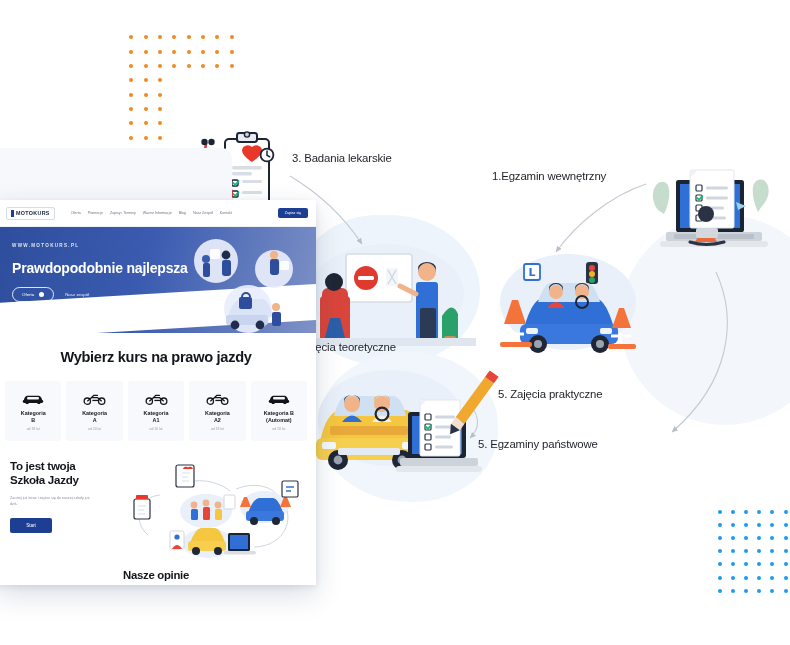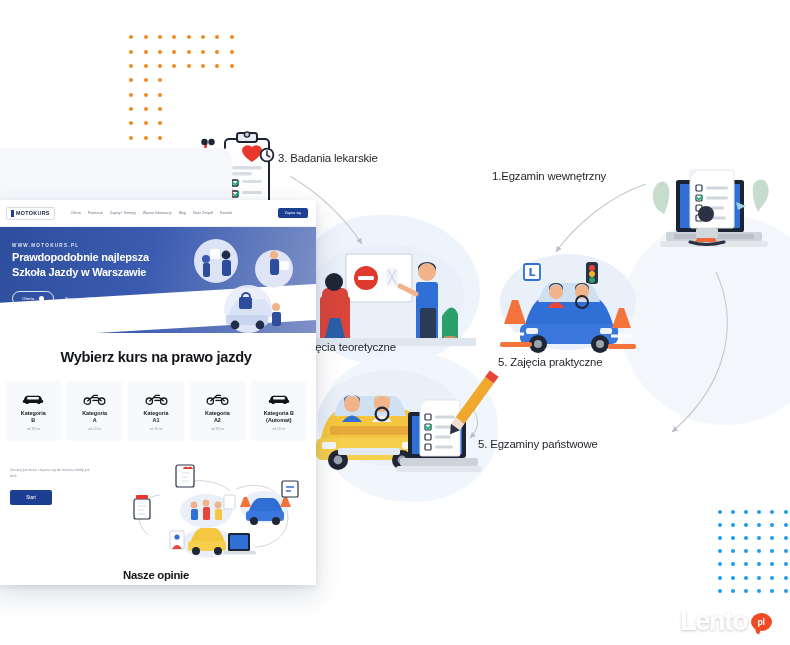--- a/index.html
+++ b/index.html
@@ -58,21 +58,21 @@
     position:relative;height:106px;overflow:hidden;
     background:linear-gradient(105deg,#2e4d9c 0%,#3a5bb0 46%,#7f92c7 100%);
   }
   .hero-cut{
     position:absolute;left:0;bottom:-6px;width:340px;height:36px;background:#fff;
     transform:rotate(-3.4deg);transform-origin:left bottom;
   }
   .hero-inner{position:relative;padding:16px 0 0 16px;z-index:2;}
   .hero-url{font-size:4.6px;letter-spacing:1.3px;color:#dfe5f5;font-weight:700;}
   .hero-h1{
-    margin-top:2px;color:#fff;font-size:11px;font-weight:700;
+    margin-top:13px;color:#fff;font-size:14px;font-weight:700;
     line-height:15px;letter-spacing:-.2px;
   }
   .hero-btns{display:flex;align-items:center;gap:11px;margin-top:11px;}
   .hero-btn{
     border:1px solid rgba(255,255,255,.85);border-radius:20px;
     color:#fff;font-size:4.4px;padding:4px 9px;display:flex;align-items:center;gap:5px;
   }
   .hero-dot{width:5px;height:5px;border-radius:50%;background:#fff;}
   .hero-link{color:#e7ebf7;font-size:4.4px;}
   .hero-art{position:absolute;right:6px;top:8px;width:128px;height:98px;z-index:2;}
@@ -102,24 +102,24 @@
   .mock-h3{
     text-align:center;font-size:11.4px;font-weight:700;color:#13161c;
     margin-top:6px;letter-spacing:-.3px;
   }
 
   
   .step-label{
     position:absolute;font-size:11.4px;color:#1d2027;white-space:nowrap;
     letter-spacing:-.15px;
   }
-  .lbl3{left:278px;top:152px;}
+  .lbl3{left:292px;top:152px;}
   .lbl6{left:492px;top:170px;}
   .lbl4{left:300px;top:341px;}
-  .lbl5{left:498px;top:356px;}
+  .lbl5{left:498px;top:388px;}
   .lbl7{left:478px;top:438px;}
 
   
   .ill{position:absolute;}
   .ill-med{left:196px;top:130px;width:90px;height:86px;}
   .ill-lap{left:640px;top:158px;width:140px;height:112px;}
   .ill-theory{left:300px;top:238px;width:176px;height:110px;}
   .ill-car{left:494px;top:246px;width:150px;height:112px;}
   .ill-pract{left:312px;top:356px;width:196px;height:140px;}
 
@@ -460,21 +460,20 @@
           <span class="nav-link">Kontakt</span>
         </div>
       <div class="nav-cta">Zapisz się</div>
     </div>
 
     <div class="hero">
       <div class="hero-inner">
         <div class="hero-url">WWW.MOTOKURS.PL</div>
         <div class="hero-h1">
           <div>Prawdopodobnie najlepsza</div>
-          <div>Szkoła Jazdy w Warszawie</div>
         </div>
         <div class="hero-btns">
           <div class="hero-btn">
             <span>Oferta</span>
             <span class="hero-dot"></span>
           </div>
           <div class="hero-link">Nasz zespół</div>
         </div>
       </div>
       <svg class="hero-art" viewBox="0 0 128 98">
@@ -566,20 +565,24 @@
               <rect x="7" y="5" width="16" height="3.4" rx="1" fill="#f7f9fc"></rect>
             </svg>
           </span>
           <span class="card-t"><span>Kategoria B</span><br><span>(Automat)</span></span>
           <span class="card-p">od 18 lat</span>
         </div>
       </div>
 
     <div class="promo">
       <div class="promo-left">
+        <div class="promo-h">
+          <div>To jest twoja</div>
+          <div>Szkoła Jazdy</div>
+        </div>
         <div class="promo-p">Zacznij już teraz i zapisz się do naszej szkoły już dziś.</div>
         <div class="promo-btn">Start</div>
       </div>
       <div class="promo-right">
         <svg viewBox="0 0 196 104" width="196" height="104">
           <path d="M46,36 C24,38 18,62 34,76" fill="none" stroke="#cfd6e0" stroke-width="1"></path>
           <path d="M62,26 C84,18 104,22 116,32" fill="none" stroke="#cfd6e0" stroke-width="1"></path>
           <path d="M122,30 C142,22 160,28 166,40" fill="none" stroke="#cfd6e0" stroke-width="1"></path>
           <path d="M172,48 C180,70 162,88 140,88" fill="none" stroke="#cfd6e0" stroke-width="1"></path>
           <rect x="62" y="6" width="18" height="22" rx="2" fill="#fff" stroke="#2b3243" stroke-width="1.2"></rect>
@@ -616,20 +619,14 @@
           <rect x="56" y="72" width="14" height="18" rx="1.6" fill="#fff" stroke="#cfd6e0" stroke-width="1"></rect>
           <circle cx="63" cy="78" r="2.6" fill="#2f6fd6"></circle>
           <path d="M58,90 q5,-8 10,0 z" fill="#e8453a"></path>
         </svg>
       </div>
     </div>
 
     <div class="mock-h3">Nasze opinie</div>
   </div>
 
-  <div class="wm">
-    <span class="wm-text">Lento</span>
-    <span class="wm-bub">
-      <span class="wm-pl">pl</span>
-    </span>
-  </div>
 
 </div>
 
 </body></html>

